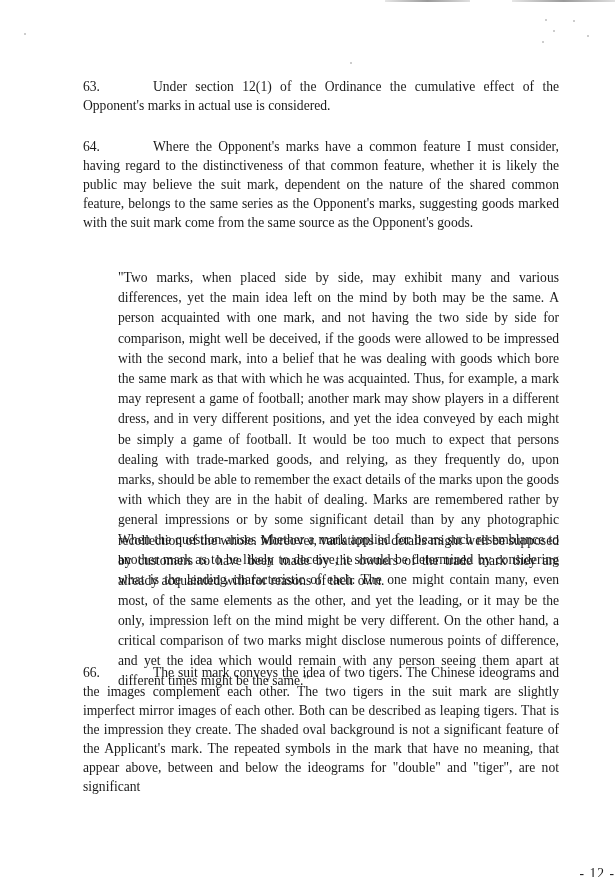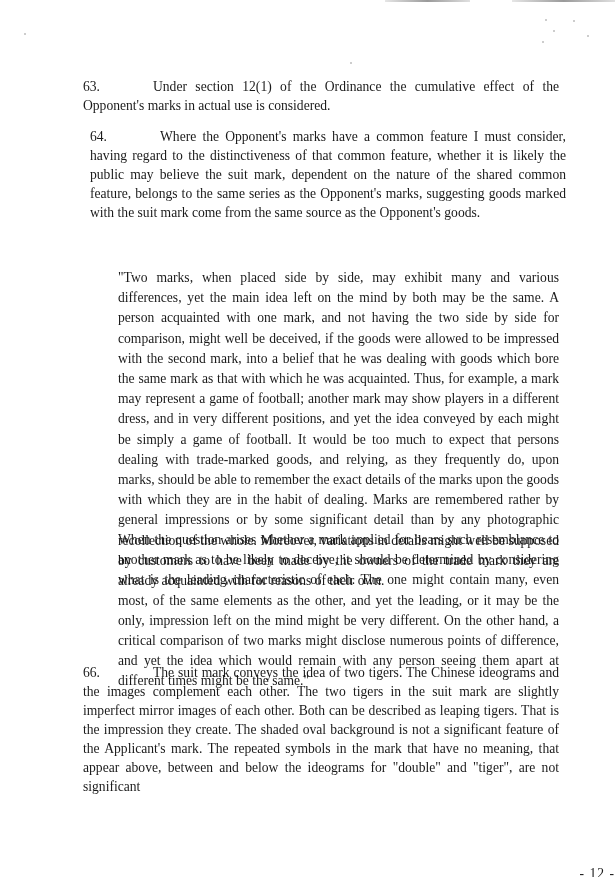--- a/index.html
+++ b/index.html
@@ -40,21 +40,21 @@
   <div class="speck" style="left:553px;top:30px;"></div>
   <div class="speck" style="left:587px;top:35px;"></div>
   <div class="speck" style="left:542px;top:41px;"></div>
   <div class="speck" style="left:350px;top:62px;"></div>
   <div class="speck" style="left:24px;top:33px;"></div>
 
   <p class="para" style="top:77px;">
     <span class="num">63.</span><span>Under section 12(1) of the Ordinance the cumulative effect of the Opponent's marks in actual use is considered.</span>
   </p>
 
-  <p class="para" style="top:127px;margin-left:7px;">
+  <p class="para" style="top:137px;">
     <span class="num">64.</span><span>Where the Opponent's marks have a common feature I must consider, having regard to the distinctiveness of that common feature, whether it is likely the public may believe the suit mark, dependent on the nature of the shared common feature, belongs to the same series as the Opponent's marks, suggesting goods marked with the suit mark come from the same source as the Opponent's goods.</span>
   </p>
 
 
   <p class="quote" style="top:268px;">"Two marks, when placed side by side, may exhibit many and various differences, yet the main idea left on the mind by both may be the same.  A person acquainted with one mark, and not having the two side by side for comparison, might well be deceived, if the goods were allowed to be impressed with the second mark, into a belief that he was dealing with goods which bore the same mark as that with which he was acquainted.  Thus, for example, a mark may represent a game of football; another mark may show players in a different dress, and in very different positions, and yet the idea conveyed by each might be simply a game of football.  It would be too much to expect that persons dealing with trade-marked goods, and relying, as they frequently do, upon marks, should be able to remember the exact details of the marks upon the goods with which they are in the habit of dealing.  Marks are remembered rather by general impressions or by some significant detail than by any photographic recollection of the whole.  Moreover, variations in details might well be supposed by customers to have been made by the owners of the trade mark they are already acquainted with for reasons of their own.</p>
 
   <p class="quote" style="top:530px;">When the question arises whether a mark applied for bears such resemblance to another mark as to be likely to deceive, it should be determined by considering what is the leading characteristic of each.  The one might contain many, even most, of the same elements as the other, and yet the leading, or it may be the only, impression left on the mind might be very different.  On the other hand, a critical comparison of two marks might disclose numerous points of difference, and yet the idea which would remain with any person seeing them apart at different times might be the same."</p>
 
   <p class="para" style="top:663px;">
     <span class="num">66.</span><span>The suit mark conveys the idea of two tigers.  The Chinese ideograms and the images complement each other.  The two tigers in the suit mark are slightly imperfect mirror images of each other.  Both can be described as leaping tigers.  That is the impression they create.  The shaded oval background is not a significant feature of the Applicant's mark.  The repeated symbols in the mark that have no meaning, that appear above, between and below the ideograms for "double" and "tiger", are not significant</span>

